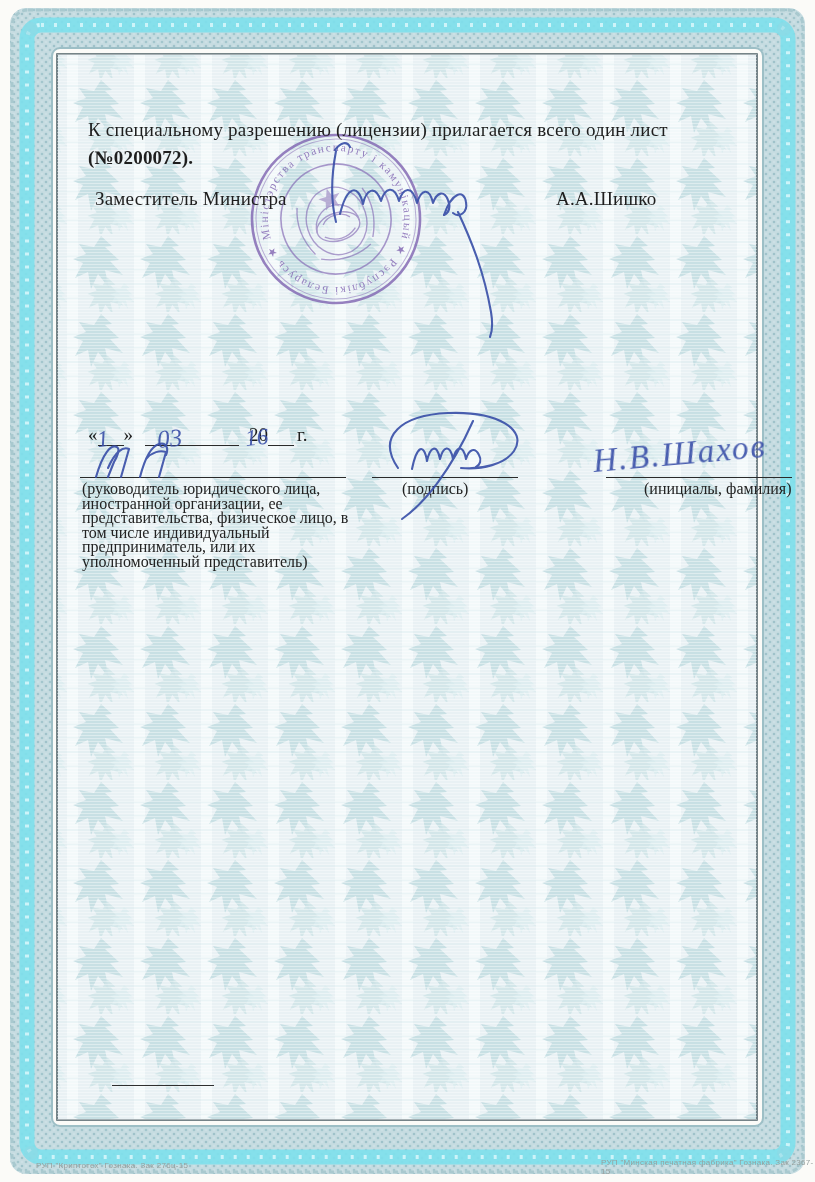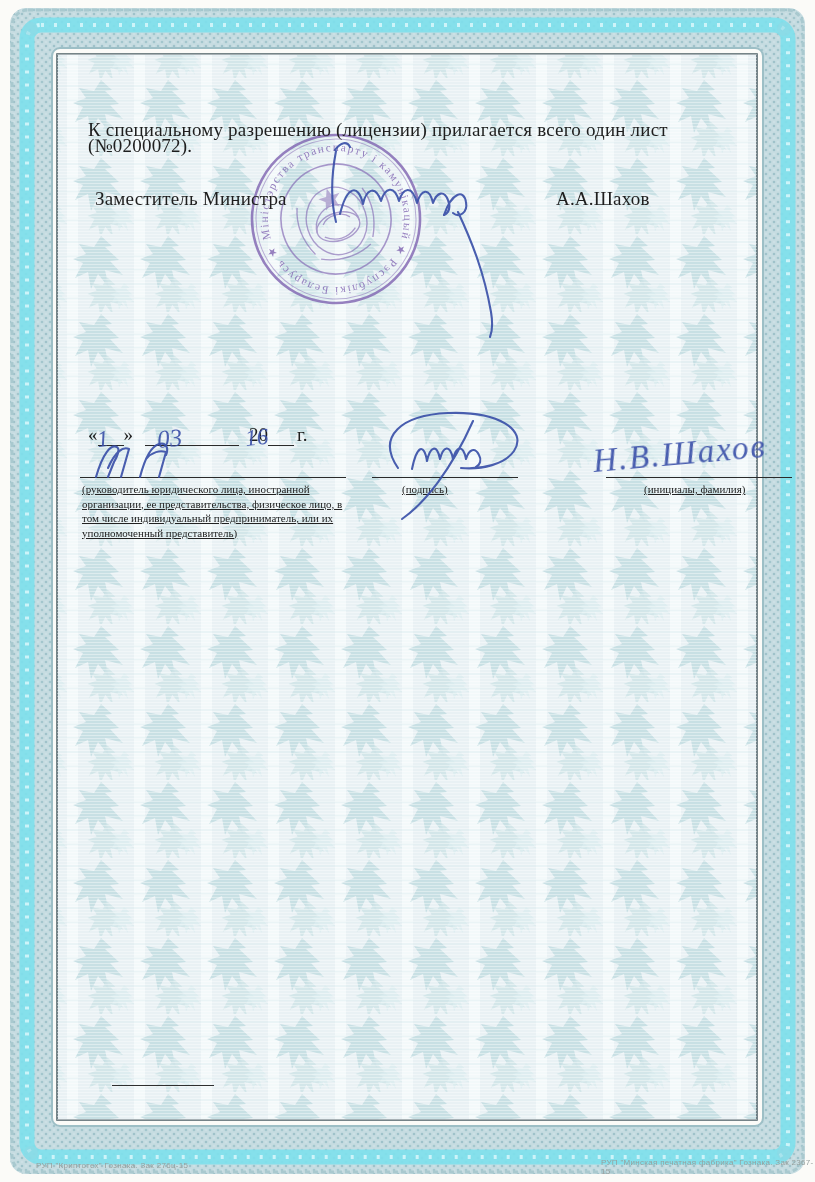--- a/index.html
+++ b/index.html
@@ -11,21 +11,21 @@
   .layer{position:absolute;left:0;top:0;width:815px;height:1182px;}
   svg{display:block;}
   .txt{position:absolute;color:#1e1e1e;white-space:nowrap;}
   .main-text{font-size:19px;line-height:28px;letter-spacing:.2px;}
   .para{position:absolute;left:88px;top:328px;width:447px;font-size:19.5px;color:#1f1f1f;}
   .pline{line-height:29px;text-align:justify;text-align-last:justify;white-space:normal;}
   .pline.last{text-align-last:left;}
   .dateline{position:absolute;left:88px;top:424px;font-size:19px;color:#1f1f1f;text-align:center;}
   .ul{display:inline-block;border-bottom:1.4px solid #2a2a2a;height:19px;vertical-align:bottom;}
   .sigline{position:absolute;border-bottom:1.6px solid #2a2a2a;height:0;}
-  .caption{position:absolute;font-size:11px;line-height:14.5px;color:#222;white-space:normal;text-decoration:underline;}
+  .caption{position:absolute;font-size:16px;line-height:14.5px;color:#222;white-space:normal;}
   .caption.center{text-align:center;white-space:nowrap;}
   .footnote{position:absolute;left:86px;top:1086px;width:654px;
     font-family:"Liberation Sans", sans-serif;font-size:11.6px;line-height:14px;
     color:#3a3a3a;white-space:normal;text-indent:45px;}
   .footnote b{font-weight:bold;}
   .note-rule{position:absolute;left:112px;top:1085px;width:102px;border-top:1.6px solid #2f2f2f;}
   .imprint{position:absolute;font-family:"Liberation Sans", sans-serif;font-size:8px;color:#97a09e;letter-spacing:.3px;}
 </style>
 </head>
 <body>
@@ -91,24 +91,24 @@
       <path d="M-26 34 C-10 42,10 42,26 34"></path>
       <path d="M-14 2 C-8 -6,8 -6,14 2 M-16 14 C-6 22,6 22,16 14"></path>
     </g>
   </g>
 </svg>
 </div>
 
 <div class="layer">
 
   <div class="txt main-text" style="left:88px;top:116px;text-align:right;">К специальному разрешению (лицензии) прилагается всего один лист</div>
-  <div class="txt main-text" style="left:88px;top:132px;">(№0200072).</div>
+  <div class="txt main-text" style="left:88px;top:144px;font-weight:bold;">(№0200072).</div>
 
   <div class="txt main-text" style="left:95px;top:185px;">Заместитель Министра</div>
-  <div class="txt main-text" style="left:556px;top:185px;">А.А.Шахов</div>
+  <div class="txt main-text" style="left:556px;top:185px;">А.А.Шишко</div>
 
 
   <div class="dateline">
     <span>«</span><span class="ul" style="width:26px;"></span><span>»</span><span class="ul" style="width:94px;margin-left:12px;"></span><span style="margin-left:10px;">20</span><span class="ul" style="width:26px;"></span><span style="margin-left:3px;">г.</span>
   </div>
 
   <div class="sigline" style="left:80px;top:477px;width:266px;"></div>
   <div class="sigline" style="left:372px;top:477px;width:146px;"></div>
   <div class="sigline" style="left:606px;top:477px;width:186px;"></div>
 

